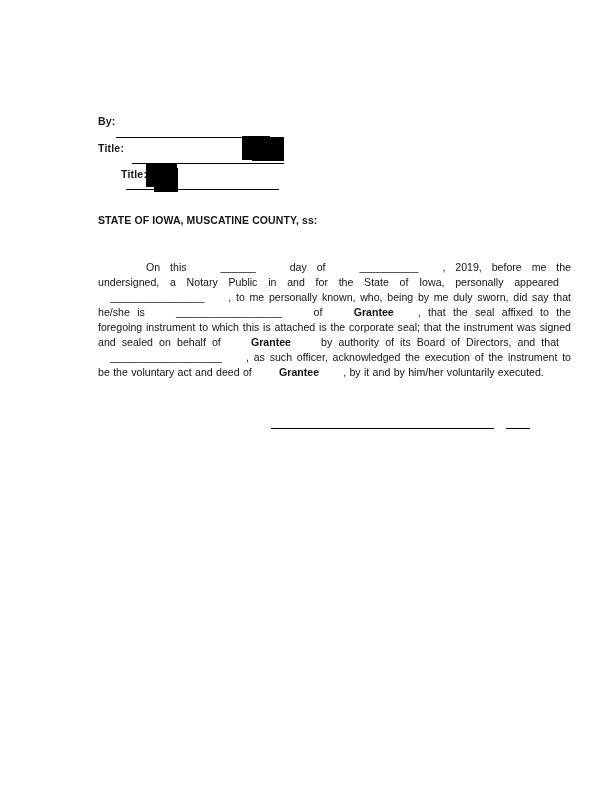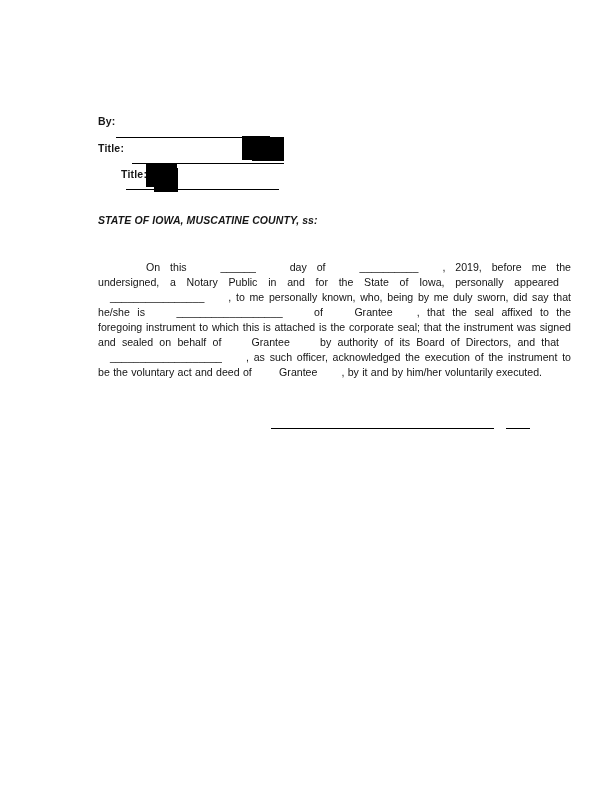--- a/index.html
+++ b/index.html
@@ -33,32 +33,31 @@
     position: absolute;
     width: 2px;
     height: 2px;
     background: #000000;
   }
   .state-line {
     font-size: 10.5px;
     font-weight: bold;
     letter-spacing: 0.1px;
     white-space: nowrap;
-    font-style: italic;
   }
   .ack-paragraph {
     width: 497px;
     font-size: 10.6px;
     line-height: 15px;
     text-align: justify;
     text-indent: 36px;
     color: #141414;
     word-spacing: 0.4px;
   }
-  .ack-paragraph .bold-seg { font-weight: normal; }
+  .ack-paragraph .bold-seg { font-weight: bold; }
   .sig-line {
     position: absolute;
     height: 0;
     border-bottom: 1.7px solid #000000;
   }
   .notary-caption {
     font-size: 10.4px;
     white-space: nowrap;
   }
 </style>

